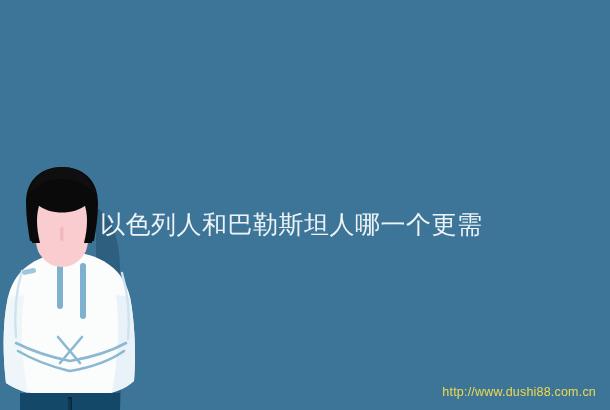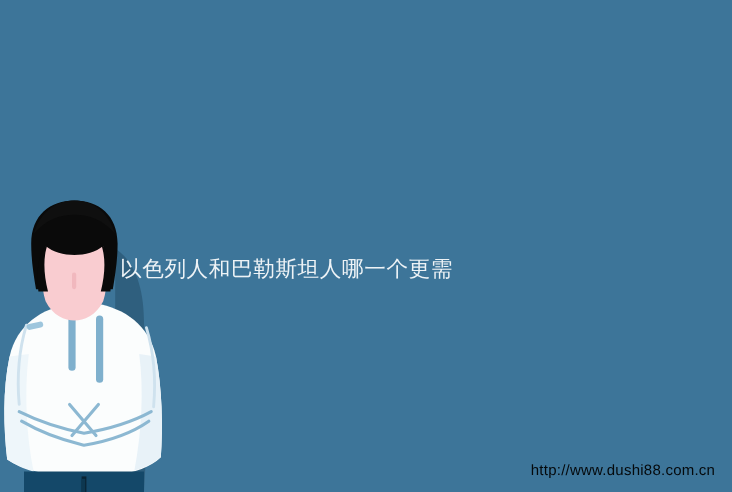--- a/index.html
+++ b/index.html
@@ -37,37 +37,37 @@
     height: 245px;
   }
 
   
   .headline {
     position: absolute;
     left: 100px;
     top: 142px;
     width: 495px;
     color: #eef3f6;
-    font-size: 18px;
+    font-size: 25px;
     line-height: 33px;
     letter-spacing: 0.5px;
     font-weight: 400;
     text-align: left;
     white-space: pre-wrap;
   }
   .headline .line {
     display: block;
   }
 
   
   .watermark {
     position: absolute;
     right: 14px;
     bottom: 11px;
-    color: #000000;
+    color: #fde047;
     font-size: 12.5px;
     letter-spacing: 0.2px;
     opacity: 0.92;
     font-family: "Liberation Sans", "DejaVu Sans", sans-serif;
   }
 </style>
 </head>
 <body>
 
 <div id="banner">

